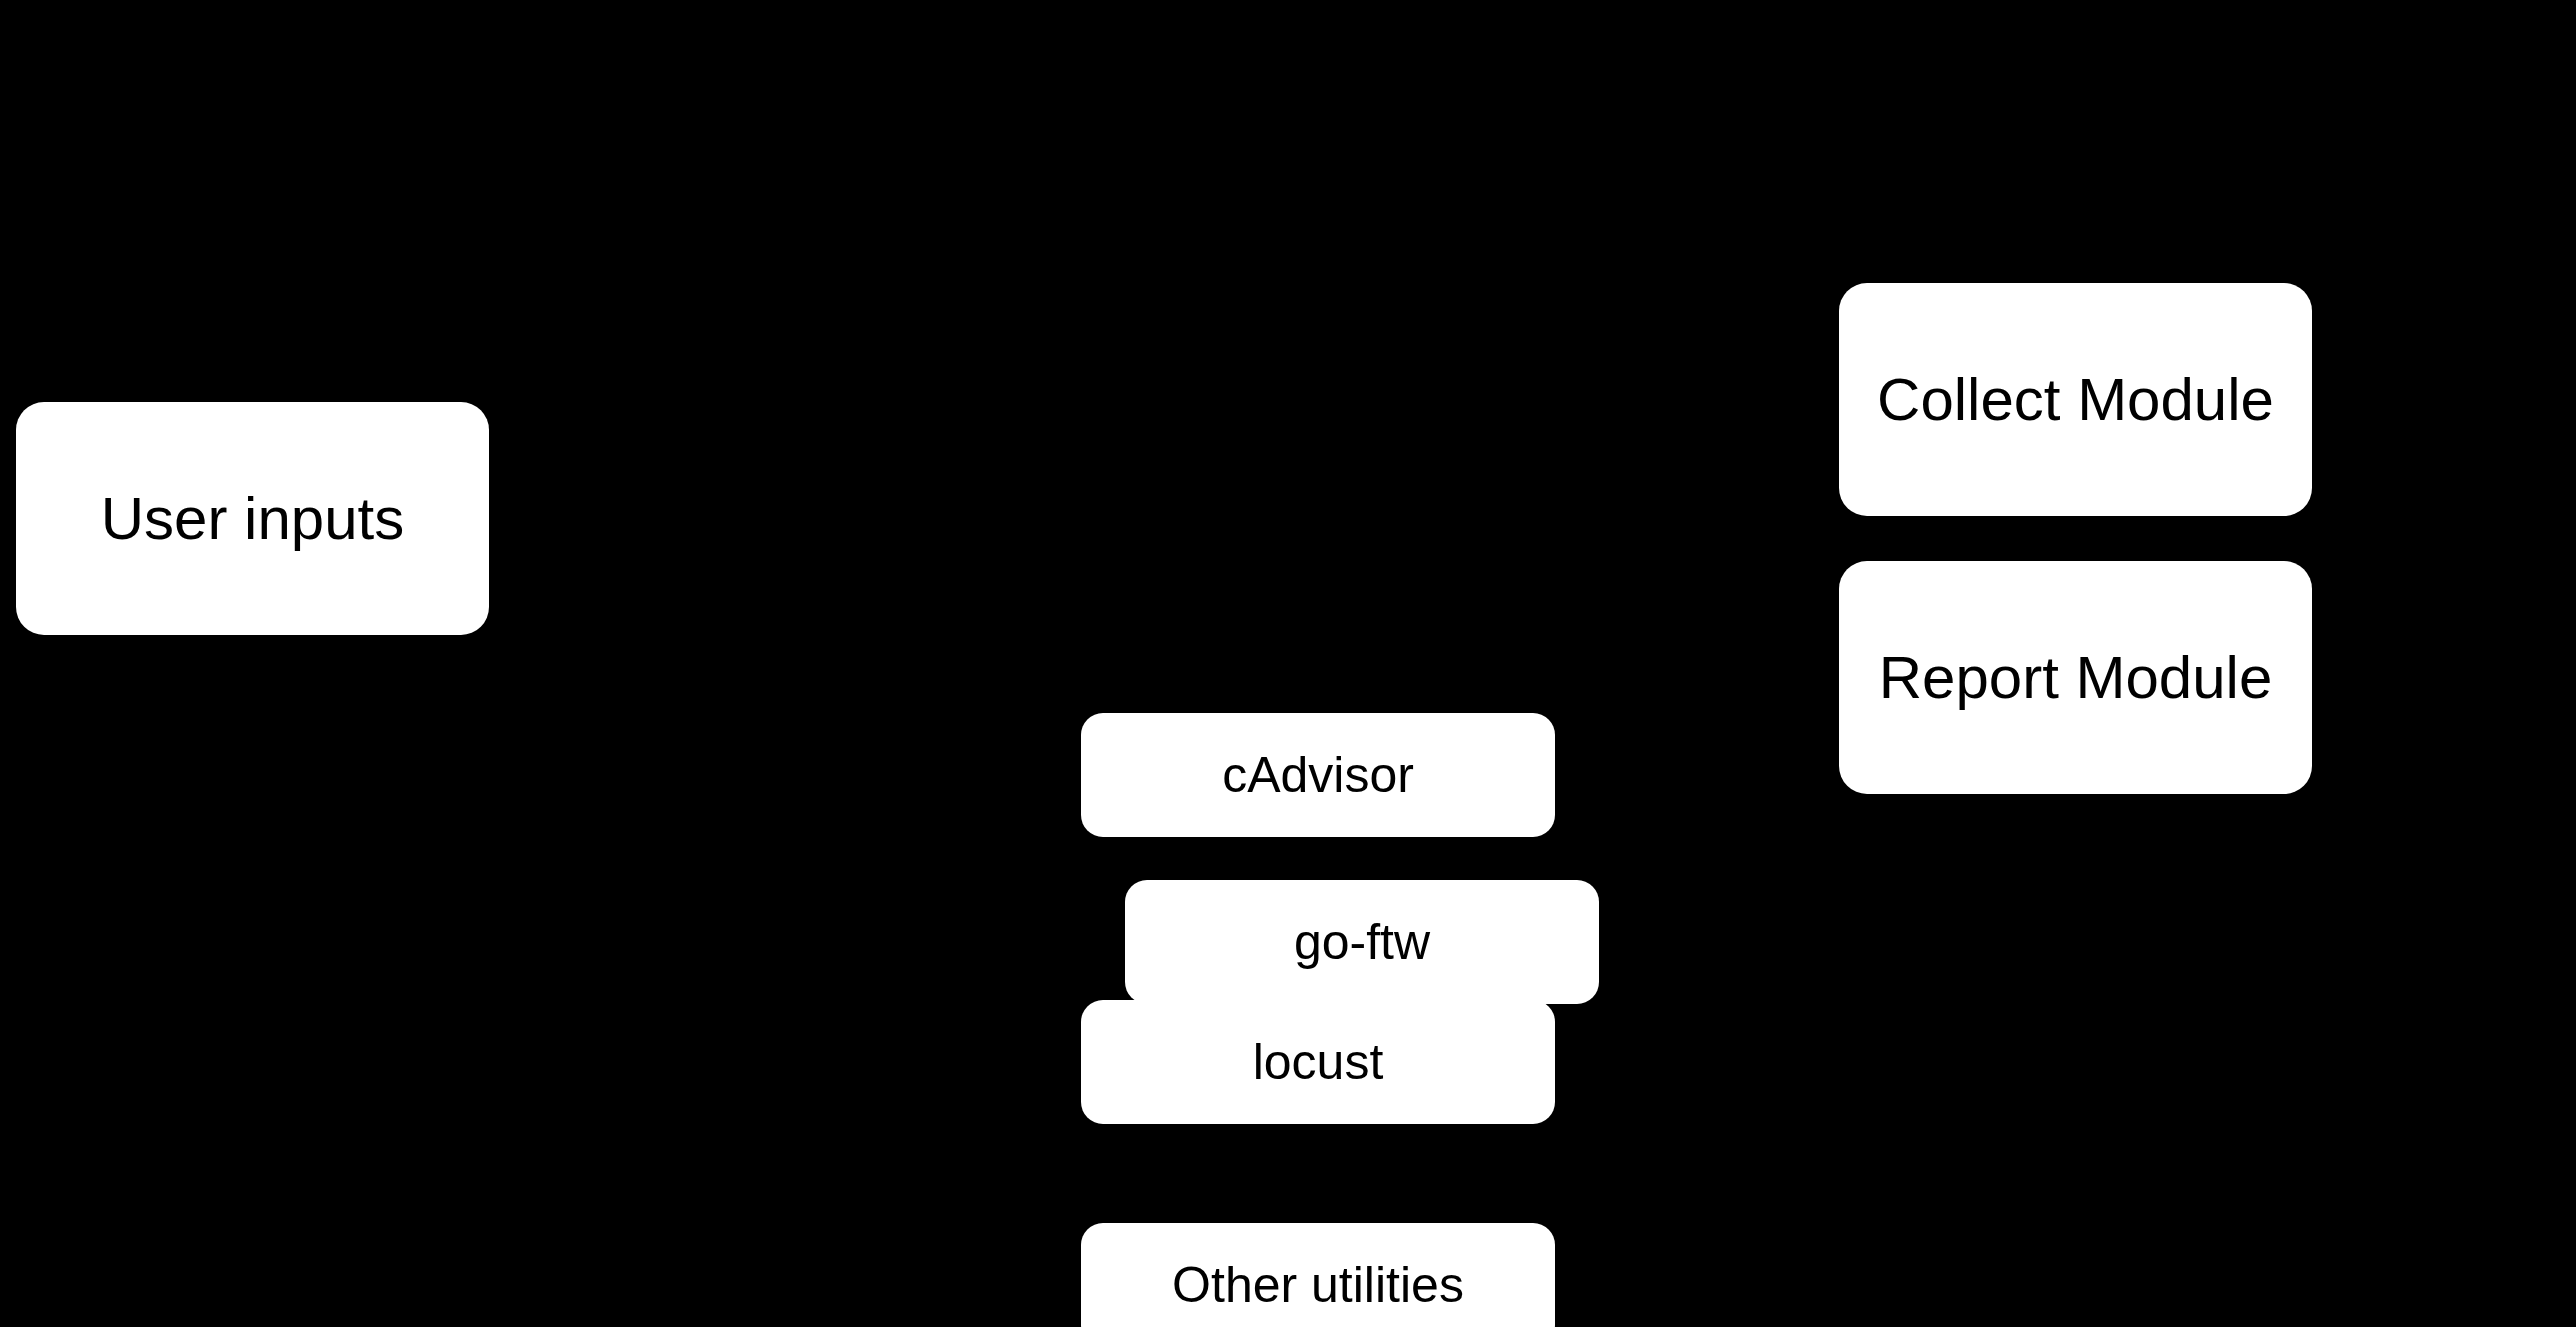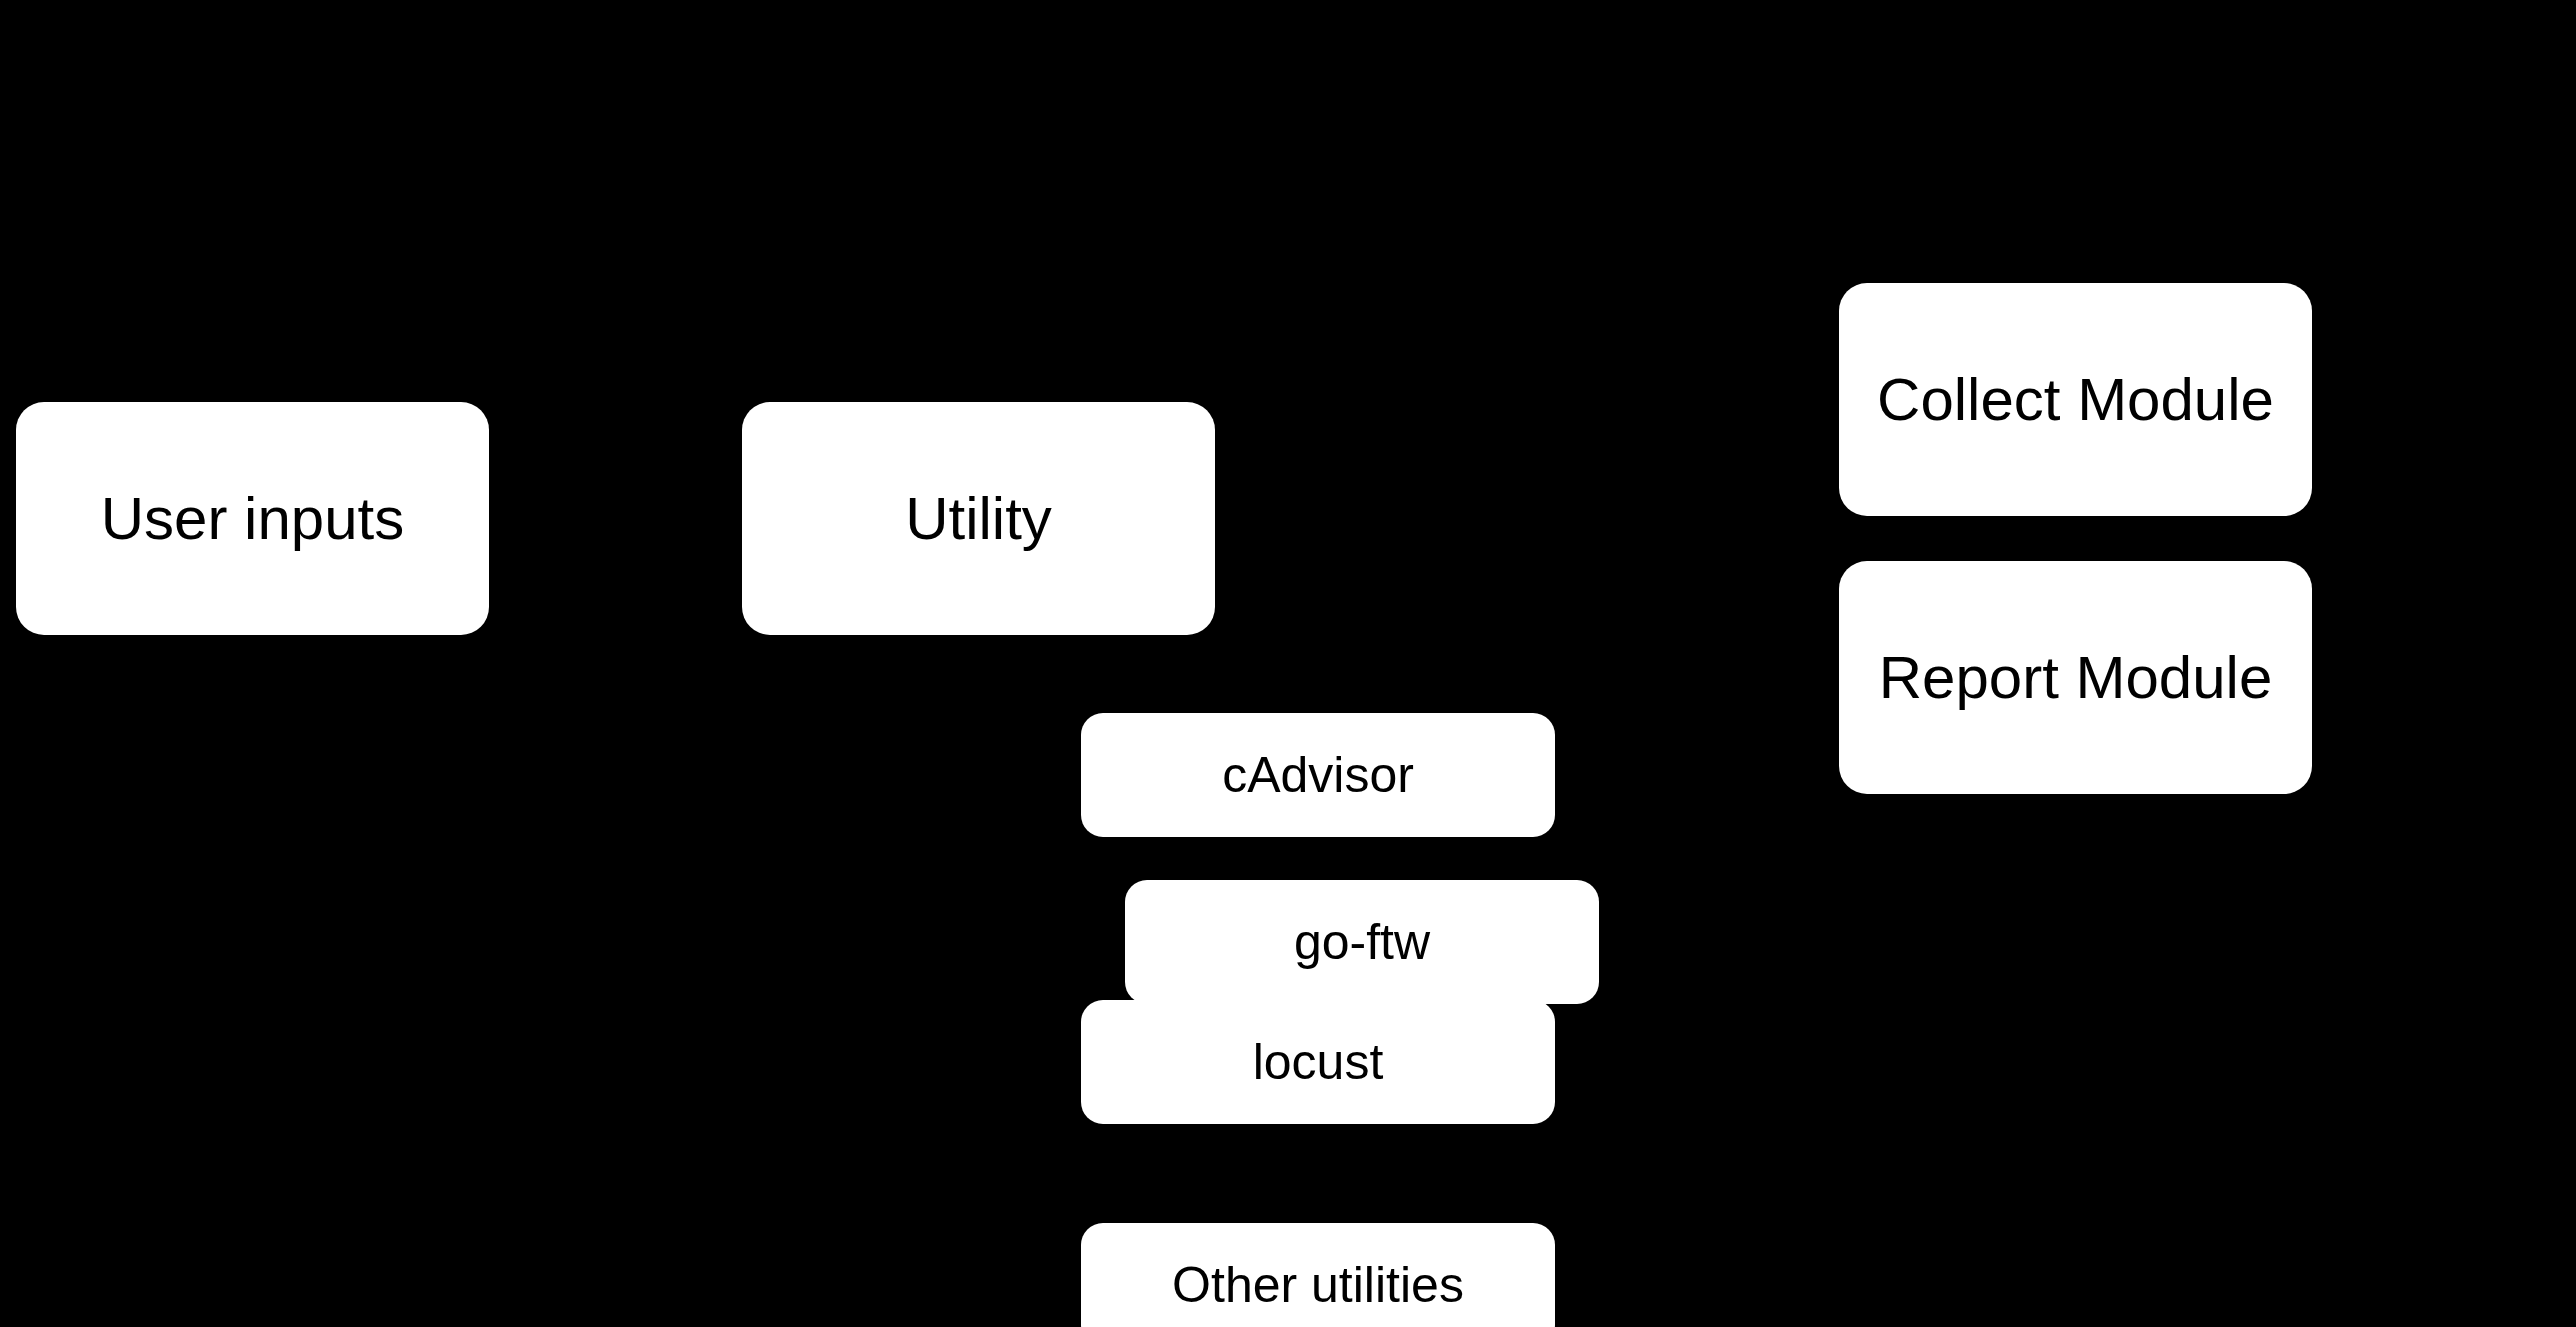--- a/index.html
+++ b/index.html
@@ -57,23 +57,20 @@
 </style>
 </head>
 <body>
 
 <div class="canvas">
 
   <div class="node node--large pos-user-inputs">
     <span class="node-label">User inputs</span>
   </div>
 
-  <div class="node node--large pos-utility">
-    <span class="node-label">Utility</span>
-  </div>
 
   <div class="node node--large pos-collect-module">
     <span class="node-label">Collect Module</span>
   </div>
 
   <div class="node node--large pos-report-module">
     <span class="node-label">Report Module</span>
   </div>
 
   <div class="node node--small pos-cadvisor">

